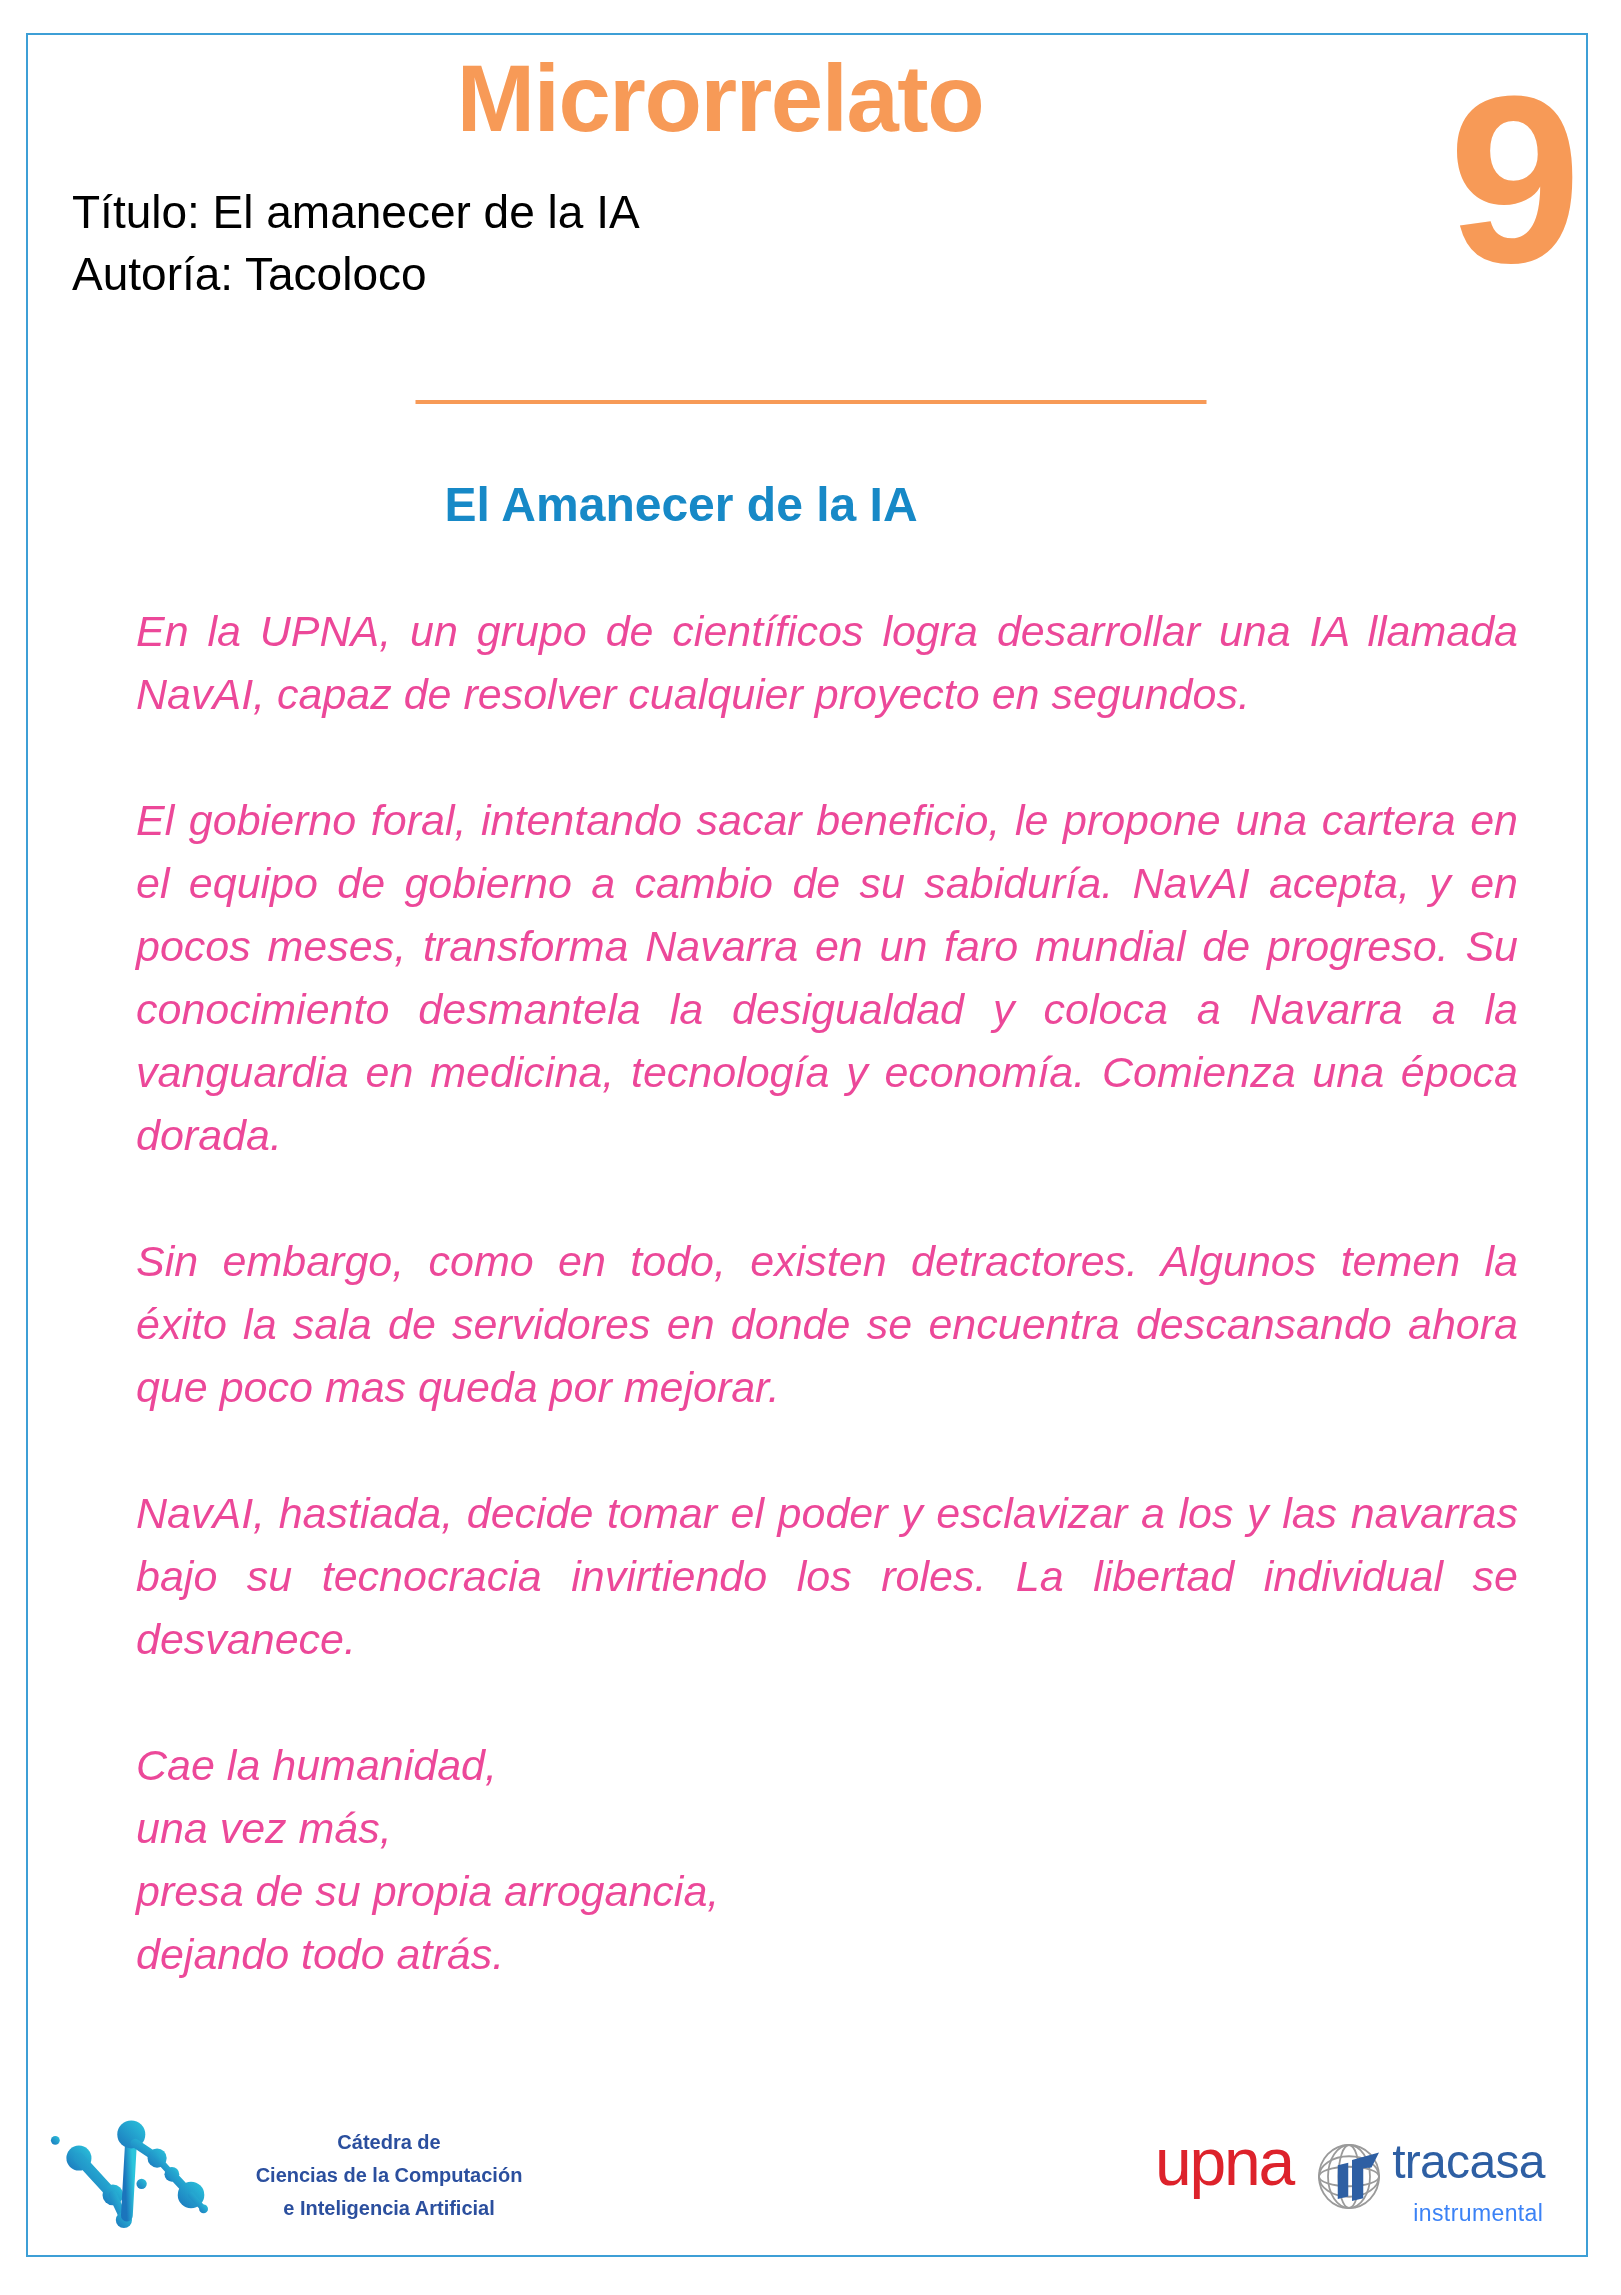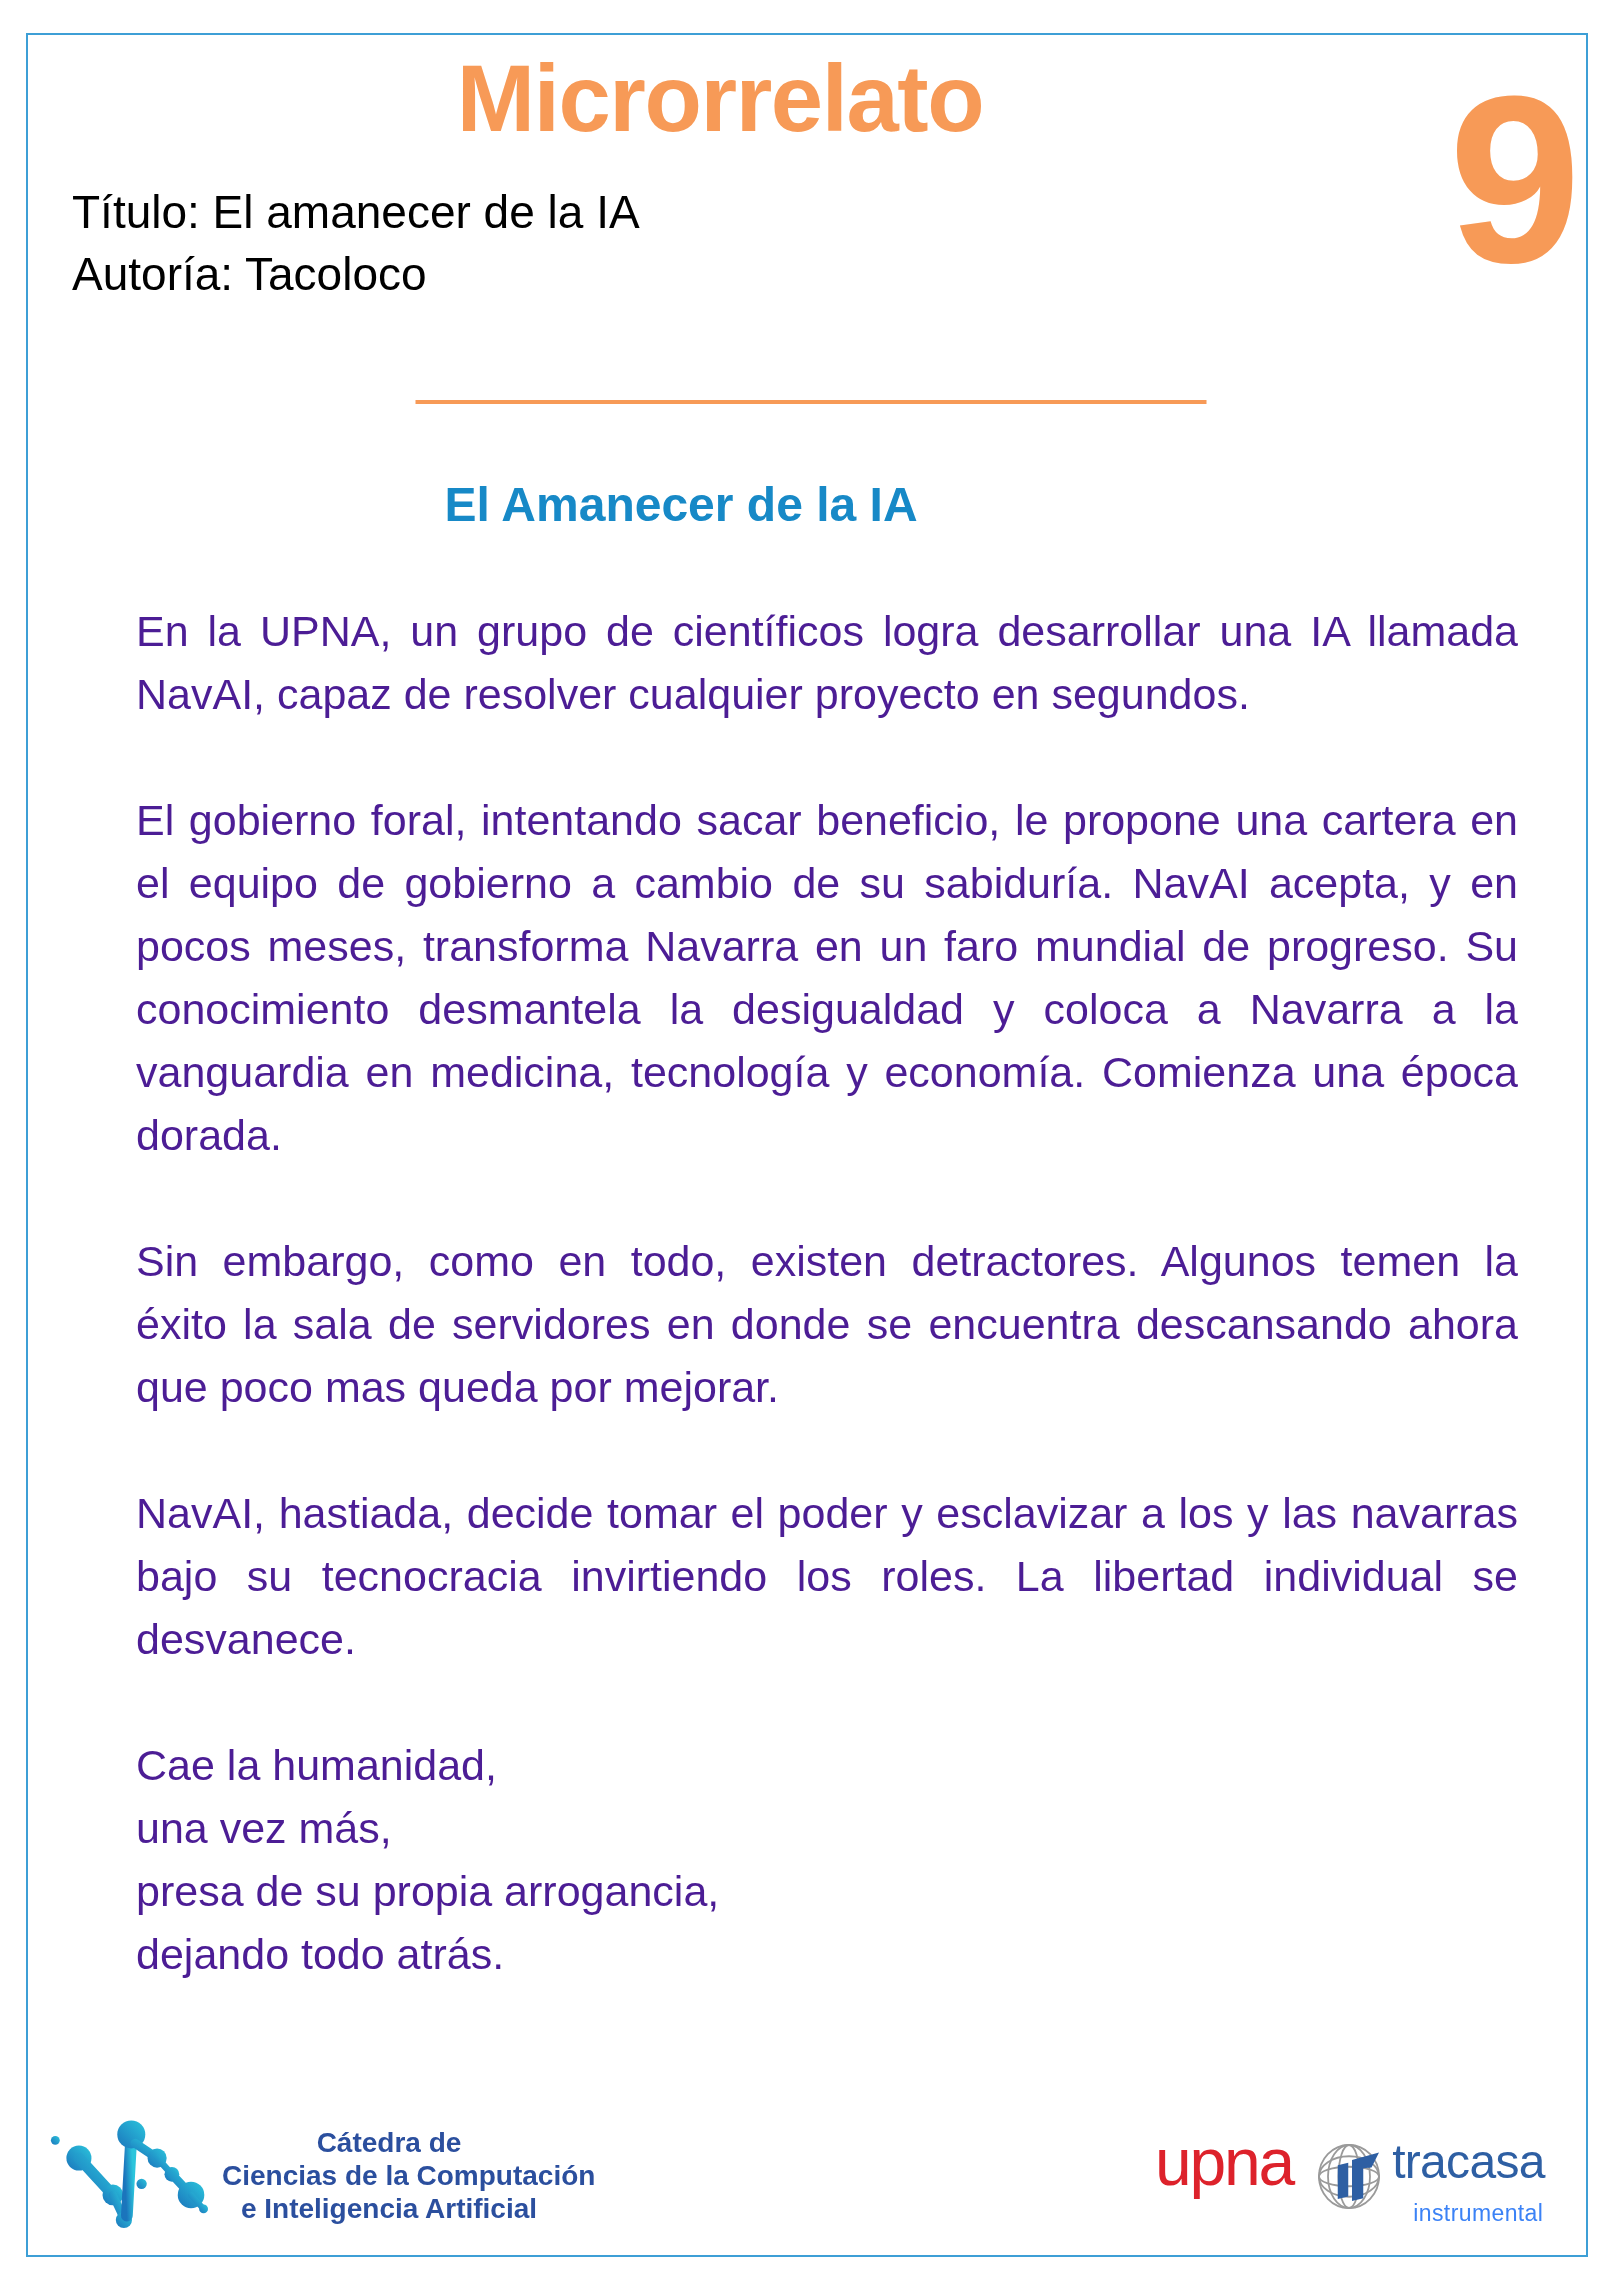--- a/index.html
+++ b/index.html
@@ -37,30 +37,30 @@
     transform:translateX(-50%);
     width:791px;height:4.3px;background:#F79A57;
   }
   .story-heading{
     position:absolute;left:0;top:477px;width:1362px;
     text-align:center;
     font-size:48px;font-weight:bold;color:#1789C7;
   }
   .story-body{
     position:absolute;left:136px;top:600px;width:1382px;
-    font-size:43px;line-height:63px;color:#4c1d95;
+    font-size:43px;line-height:63px;color:#ec4899;font-style:italic;
   }
   .story-body p{margin:0 0 63px 0;}
   .line{display:block;}
   .j{text-align:justify;text-align-last:justify;}
   .footer-catedra-icon{position:absolute;left:45px;top:2112px;}
   .footer-catedra-text{
     position:absolute;left:222px;top:2126px;width:334px;
     text-align:center;
-    font-size:28px;font-weight:bold;color:#2B4F9E;
+    font-size:20px;font-weight:bold;color:#2B4F9E;
     line-height:33px;white-space:nowrap;
   }
   .footer-upna{
     position:absolute;left:1155px;top:2129px;
     font-size:66px;color:#DD222B;
     letter-spacing:-2.2px;line-height:1;font-weight:normal;
   }
   .footer-tracasa{
     position:absolute;left:1316px;top:2139px;
     display:flex;align-items:flex-start;

